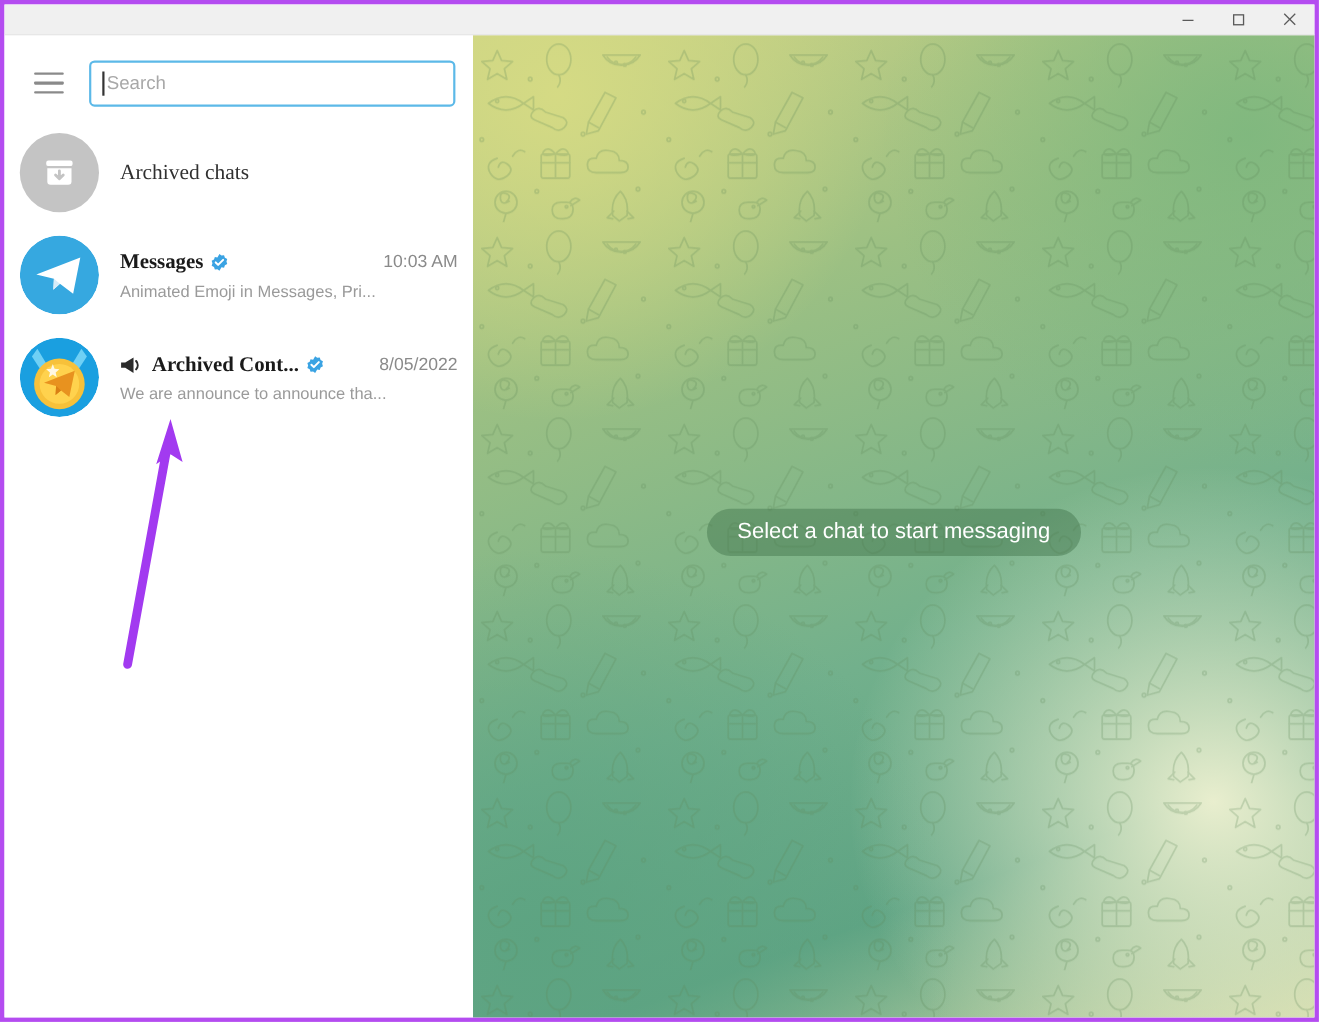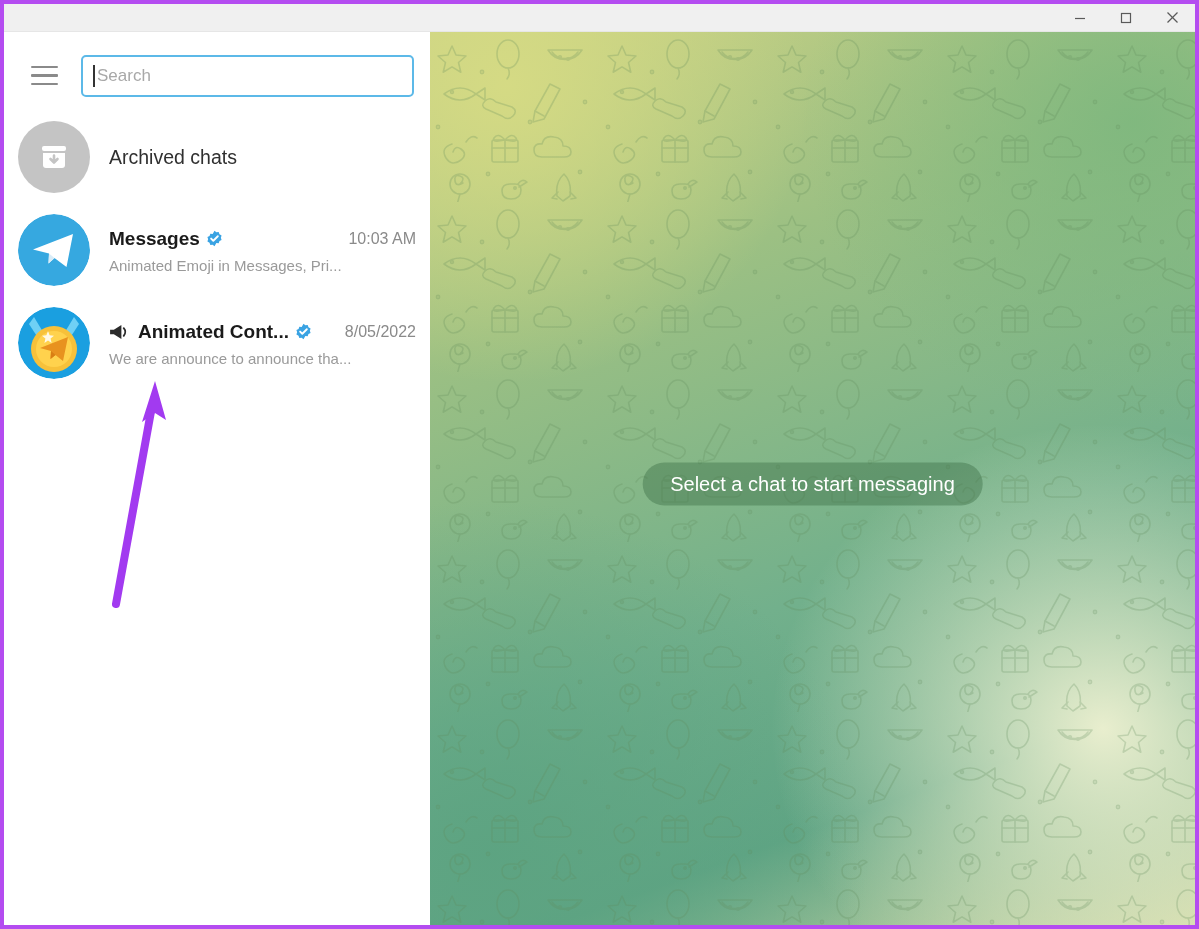--- a/index.html
+++ b/index.html
@@ -123,20 +123,21 @@
   .chat-top {
     display: flex; align-items: center;
     width: 100%;
   }
   .chat-title {
     font-size: 19px;
     font-weight: bold;
     color: #1a1a1a;
     white-space: nowrap;
     overflow: hidden;
+    font-family: Liberation Serif, serif;
   }
   .chat-title.plain { font-weight: normal; color: #303030; font-size: 19.5px; }
   .badge-verified {
     width: 17px; height: 17px;
     margin-left: 6px;
     flex: 0 0 17px;
   }
   .megaphone {
     width: 21px; height: 16px;
     margin-right: 8px;
@@ -288,21 +289,21 @@
               <path d="M32.5 52 L33 44 L45 34 L33 44 L37.5 48 Z" fill="#d97f14"></path>
               <path d="M30 24 l1.6 4.2 4.4 .5 -3.4 2.9 1 4.3 -3.6-2.4 -3.6 2.4 1-4.3 -3.4-2.9 4.4-.5z" fill="#ffffff" opacity="0.85"></path>
             </svg>
           </div>
           <div class="chat-body">
             <div class="chat-top">
               <svg class="megaphone" viewBox="0 0 22 17">
                 <path d="M1 6 h4 L13 1 v15 L5 11 H1 z" fill="#2b2b2b"></path>
                 <path d="M15.5 4.5 a6 6 0 0 1 0 8" stroke="#2b2b2b" stroke-width="2" fill="none" stroke-linecap="round"></path>
               </svg>
-              <span class="chat-title">Animated Cont...</span>
+              <span class="chat-title">Archived Cont...</span>
               <svg class="badge-verified" viewBox="0 0 24 24">
                 <path d="M12 1.2 l2.6 2.1 3.3-.5 1.1 3.2 3 1.6-1 3.2 1 3.2-3 1.6-1.1 3.2-3.3-.5L12 22.8l-2.6-2.1-3.3.5-1.1-3.2-3-1.6 1-3.2-1-3.2 3-1.6 1.1-3.2 3.3.5z" fill="#3aa3e3"></path>
                 <path d="M7.2 12.1 l3.1 3.1 6.4-6.4" stroke="#ffffff" stroke-width="2.6" fill="none" stroke-linecap="round" stroke-linejoin="round"></path>
               </svg>
               <span class="chat-time">8/05/2022</span>
             </div>
             <div class="chat-preview">We are announce to announce tha...</div>
           </div>
         </div>
 

